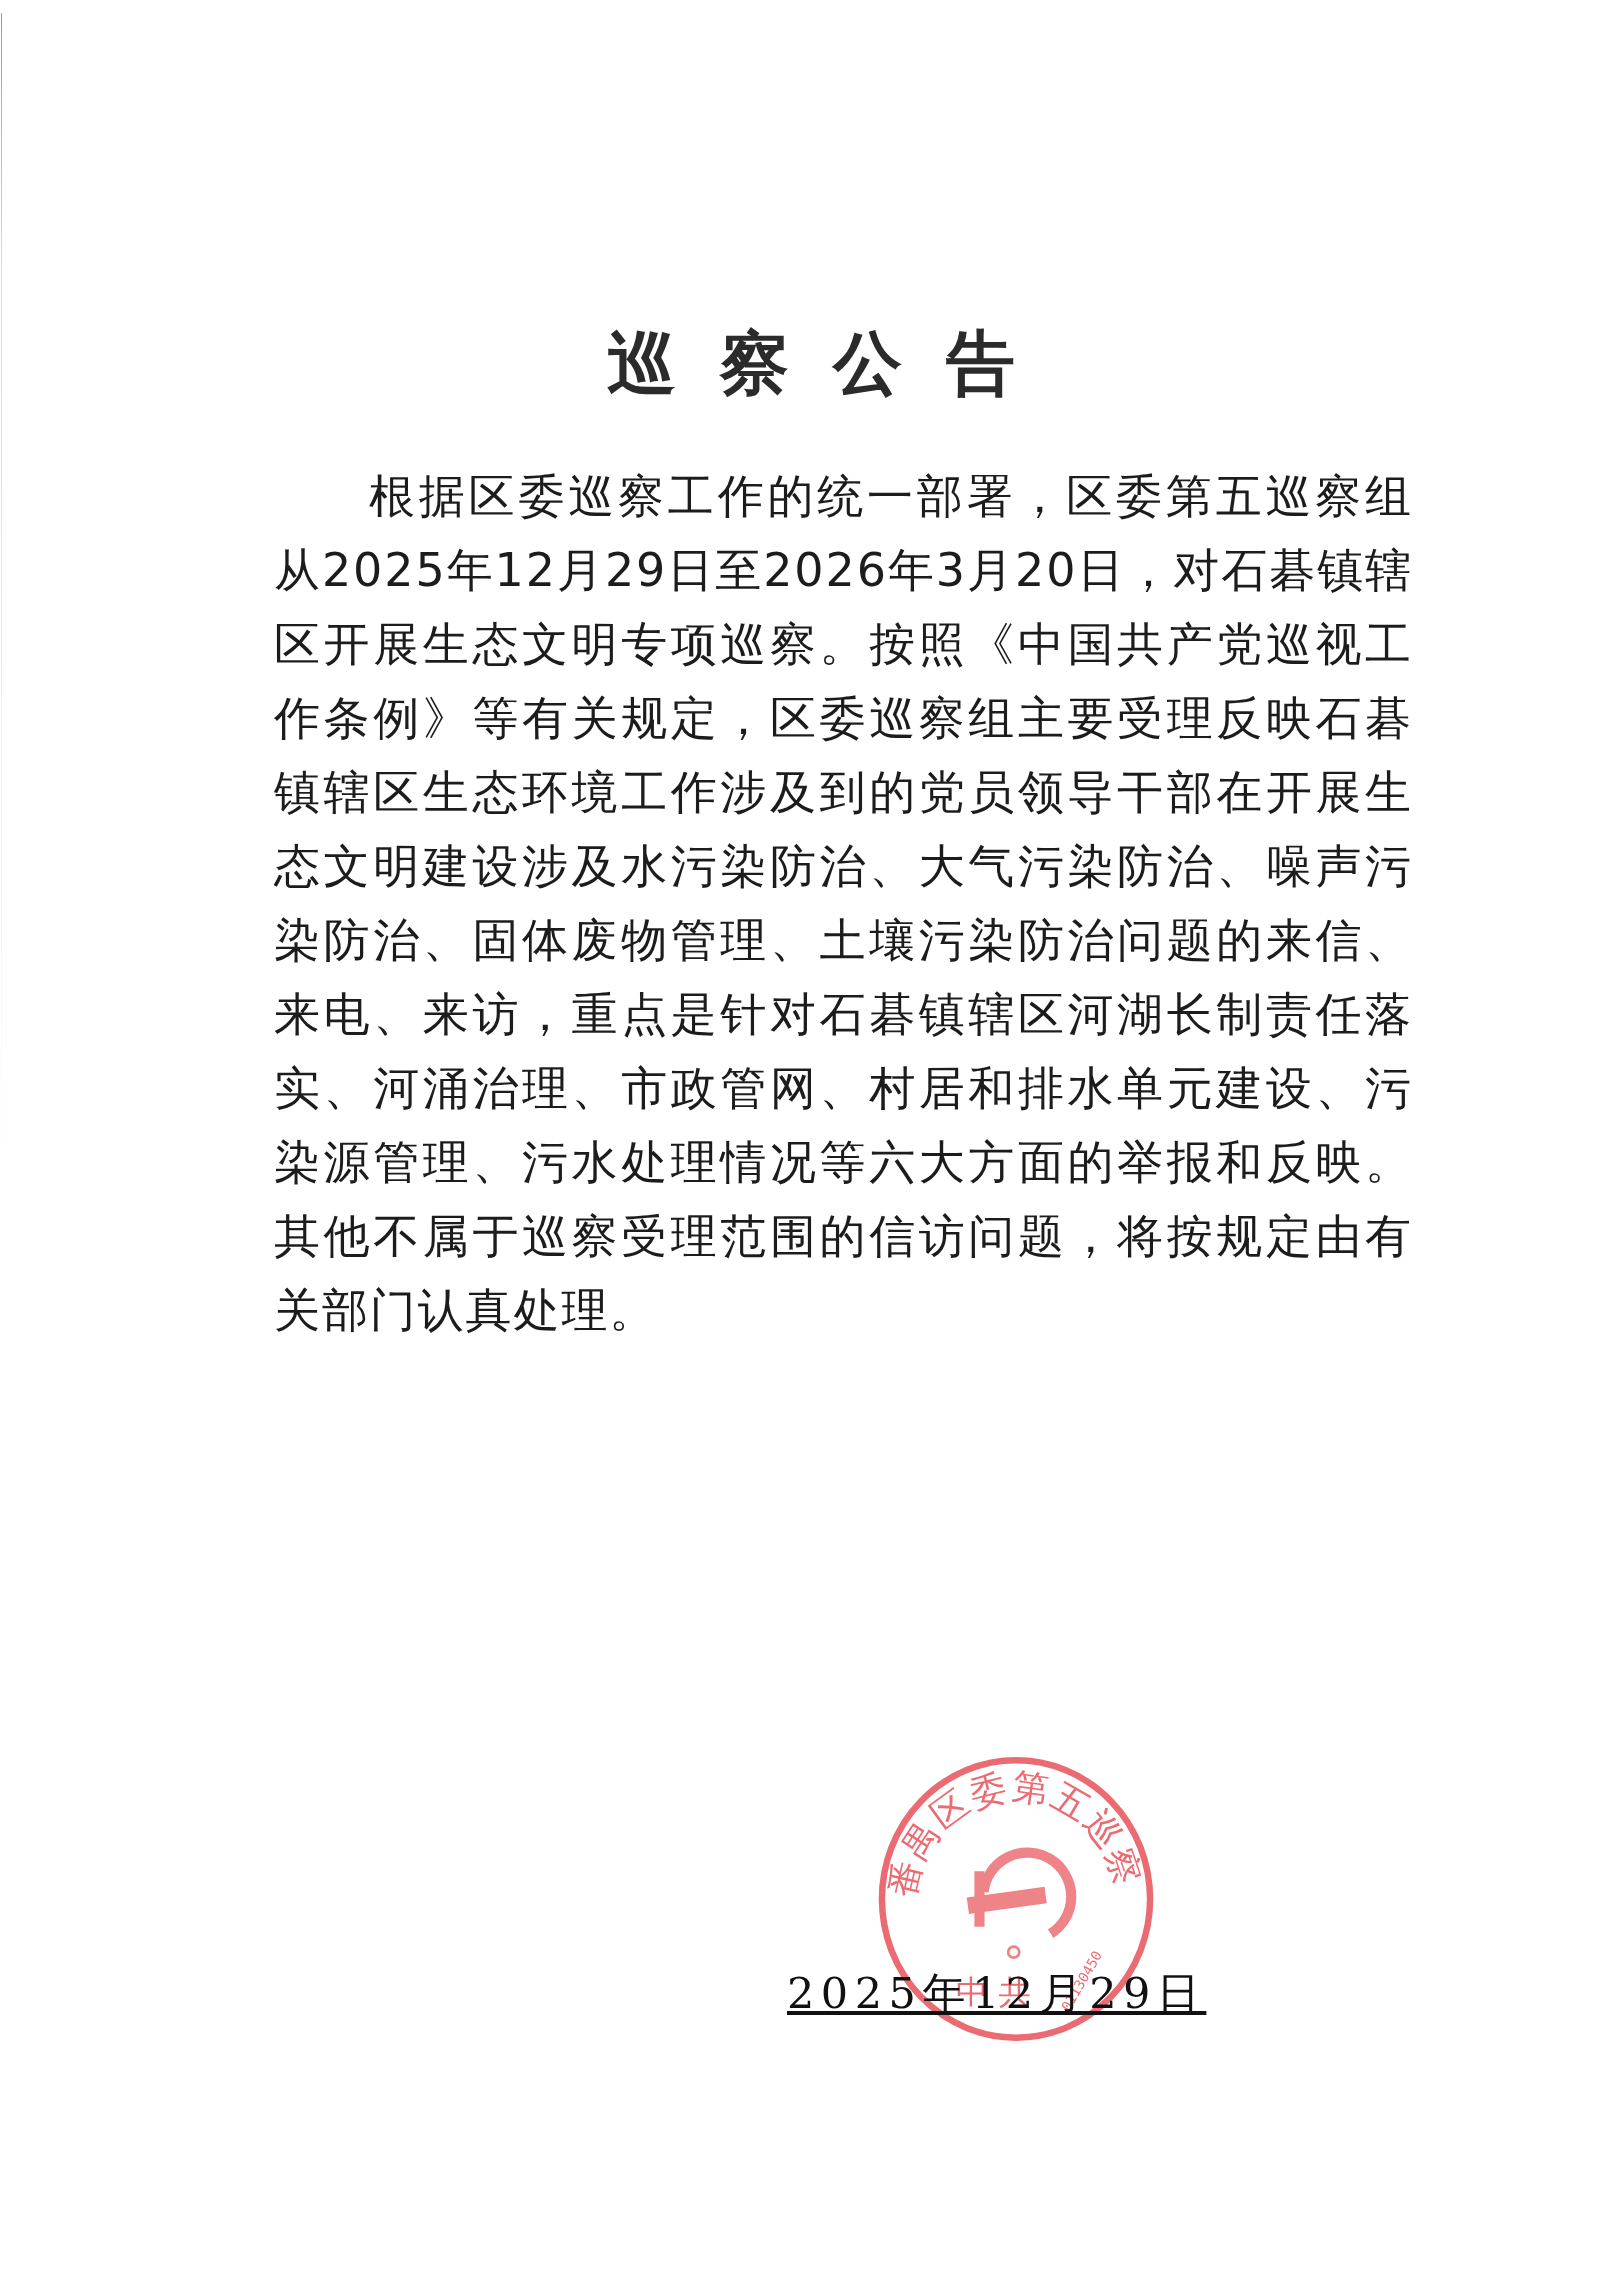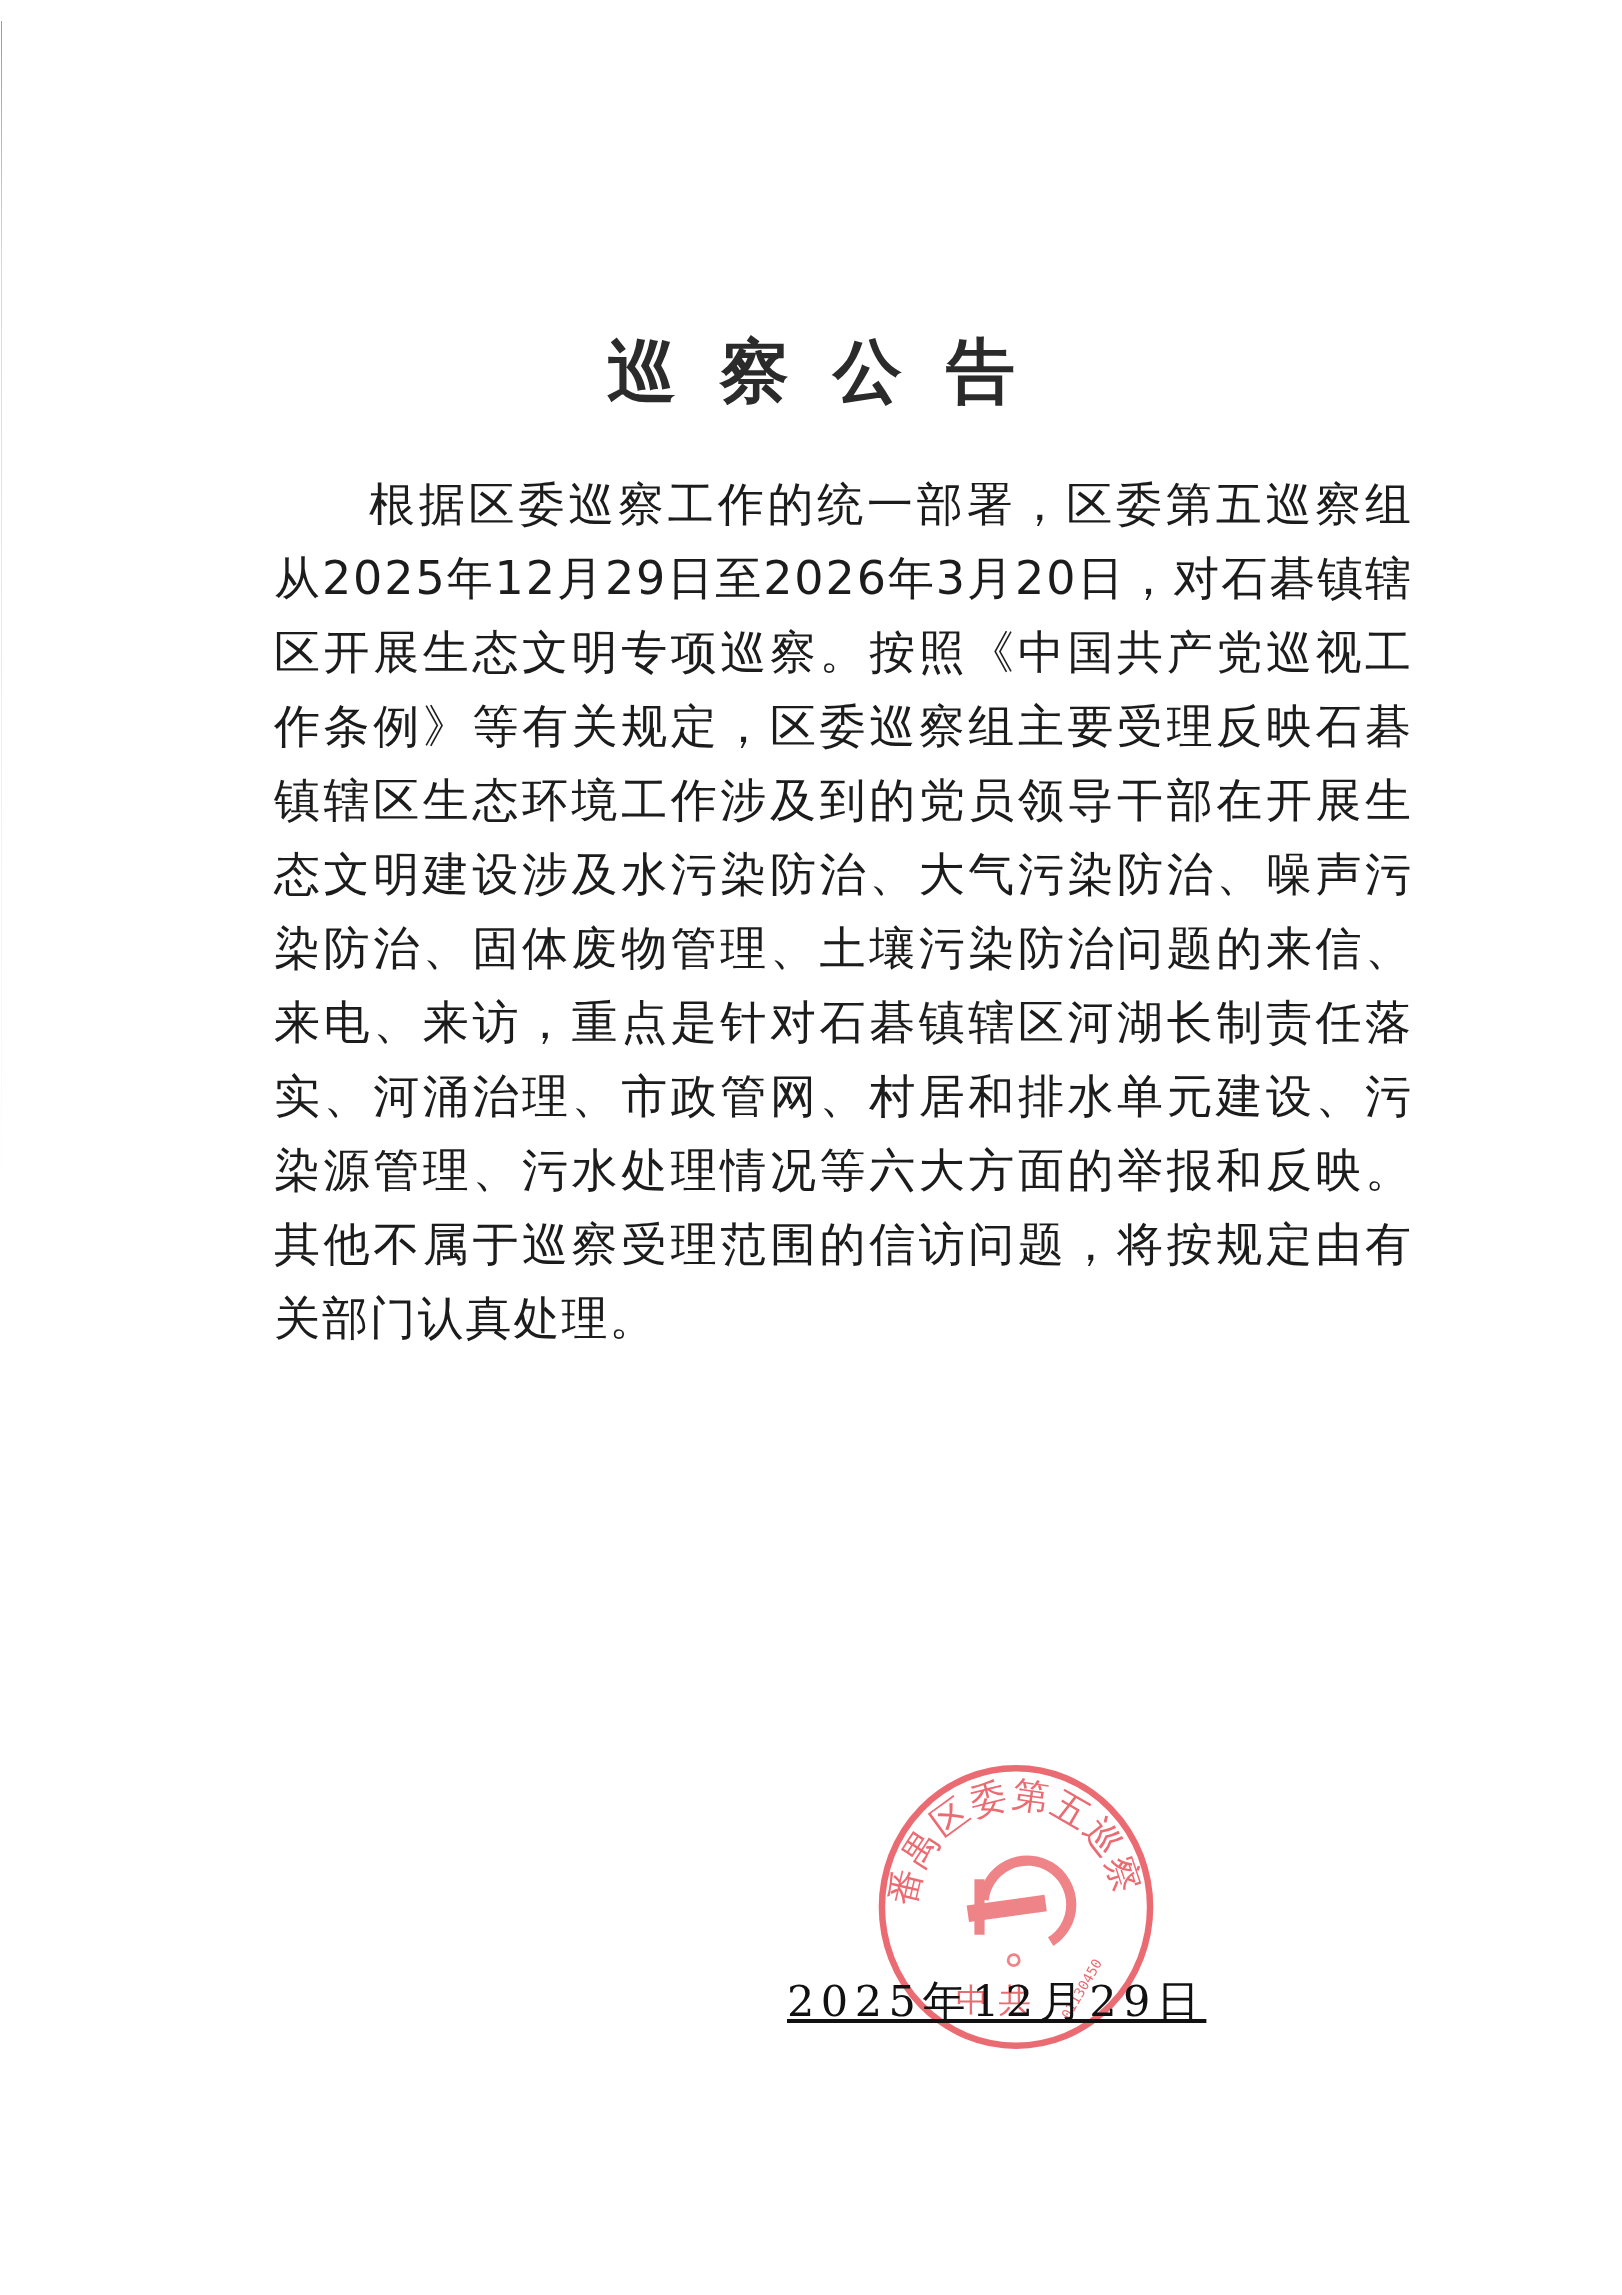--- a/index.html
+++ b/index.html
@@ -10,21 +10,21 @@
   body {
     width: 1622px;
     height: 2295px;
     position: relative;
     overflow: hidden;
     font-family: "DejaVu Sans", "Liberation Sans", sans-serif;
     color: #1a1a1a;
   }
   .page {
     position: absolute;
-    left: 0; top: 16px;
+    left: 0; top: 8px;
     width: 1622px; height: 1796px;
     background: #ffffff;
   }
   .scan-edge-left {
     position: absolute;
     left: 0.9px; top: 4.6px;
     width: 1.4px; height: 1204px;
     background: linear-gradient(to bottom, #9a9a9a 0%, #d8d8d8 20%, #efefef 60%, rgba(255,255,255,0) 100%);
   }
   .scan-edge-right {

